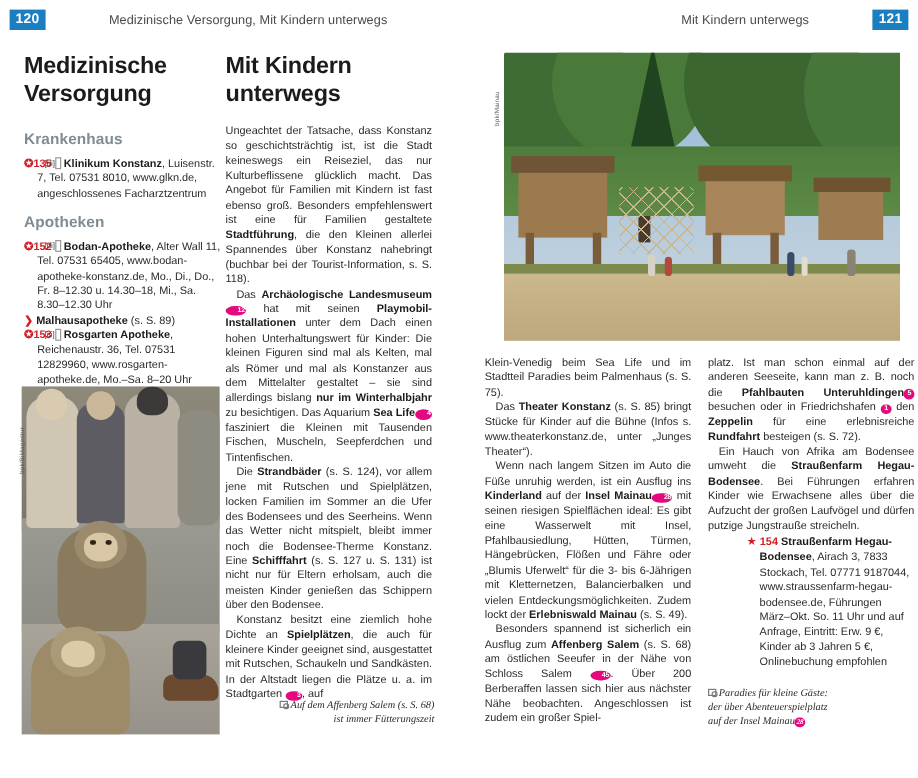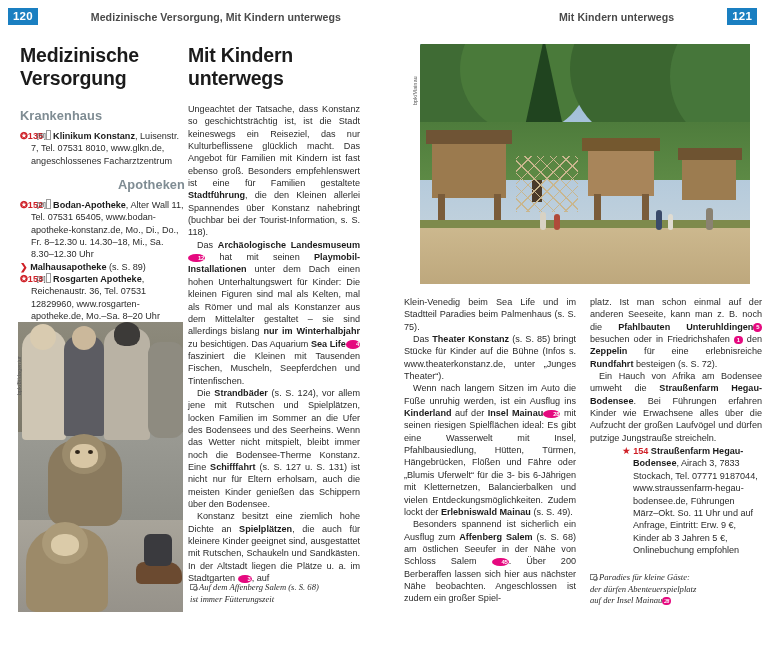--- a/index.html
+++ b/index.html
@@ -15,21 +15,21 @@
   .runhead { position: absolute; top: 8px; height: 17px; display: flex; align-items: center; gap: 46px; }
   .runhead.left  { left: 8px; }
   .runhead.right { right: 8px; flex-direction: row; }
   .folio {
     background: #1a7fc1; color: #ffffff;
     font-size: 11.5px; font-weight: bold;
     padding: 2px 5px 3px 5px; line-height: 12px;
     letter-spacing: .2px;
   }
   .runhead-title {
-    font-size: 10.6px; font-weight: bold; color: #4a4a4a;
+    font-size: 10.6px; font-weight: normal; color: #4a4a4a;
     letter-spacing: .05px; white-space: nowrap;
   }
   .runhead.left  .runhead-title { margin-left: 7px; }
   .runhead.right .runhead-title { margin-right: 7px; }
 
   
   .col { position: absolute; width: 172px; }
   .col.c1 { left: 20px;  top: 44px; width: 165px; }
   .col.c2 { left: 188px; top: 44px; }
   .col.c3 { left: 404px; top: 296px; }
@@ -91,21 +91,21 @@
     transform-origin: left top; transform: rotate(-90deg);
   }
   .credit.left-img  { left: 16px;  top: 395px; }
   .credit.right-img { left: 412px; top: 105px; }
 
   .caption {
     position: absolute;
     font-family: "Liberation Serif", serif; font-style: italic;
     font-size: 8.6px; line-height: 11.5px; color: #2b2b2b;
   }
-  .cap-left  { left: 190px; top: 582px; width: 172px; }
+  .cap-left  { left: 190px; top: 582px; width: 172px; text-align: right; }
   .cap-right { left: 590px; top: 572px; width: 172px; }
   .cam-icon {
     display: inline-block; width: 7px; height: 5.6px;
     border: 0.8px solid #7a7a7a; position: relative;
     vertical-align: .5px; margin-right: 2px;
   }
   .cam-icon::after {
     content: ""; position: absolute; left: 2.2px; top: 1.4px;
     width: 2.4px; height: 2.4px; border: .7px solid #7a7a7a; border-radius: 50%;
   }
@@ -132,21 +132,21 @@
   <div class="col c1">
     <h1 class="chapter">Medizinische Versorgung</h1>
 
     <h2 class="sub">Krankenhaus</h2>
     <div class="entry" style="margin-bottom:10px;">
       <span class="poi-marker">✪</span><span class="poi-num">135</span>
       <span class="daybox">[di]</span>
       <b>Klinikum Konstanz</b><span>, Luisenstr. 7, Tel. 07531 8010, www.glkn.de, angeschlossenes Facharztzentrum</span>
     </div>
 
-    <h2 class="sub" style="margin-top:4px;text-align:right;">Apotheken</h2>
+    <h2 class="sub" style="margin-top:4px;">Apotheken</h2>
     <div class="entry">
       <span class="poi-marker">✪</span><span class="poi-num">152</span>
       <span class="daybox">[di]</span>
       <b>Bodan-Apotheke</b><span>, Alter Wall 11, Tel. 07531 65405, www.bodan-apotheke-konstanz.de, Mo., Di., Do., Fr. 8–12.30 u. 14.30–18, Mi., Sa. 8.30–12.30 Uhr</span>
     </div>
     <div class="entry">
       <span class="arrow-marker">❯</span>
       <b>Malhausapotheke</b><span> (s. S. 89)</span>
     </div>
     <div class="entry">
@@ -256,17 +256,17 @@
   </div>
   <div class="credit right-img">bpk/Mainau</div>
 
   <div class="caption cap-left">
     <span class="cam-icon"></span><span>Auf dem Affenberg Salem (s. S. 68)</span><br>
     <span>ist immer Fütterungszeit</span>
   </div>
 
   <div class="caption cap-right">
     <span class="cam-icon"></span><span>Paradies für kleine Gäste:</span><br>
-    <span>der dürfen Abenteuerspielplatz</span><br>
+    <span>der über Abenteuerspielplatz</span><br>
     <span>auf der Insel Mainau</span><span class="badge">28</span>
   </div>
 
 </div>
 
 </body></html>

